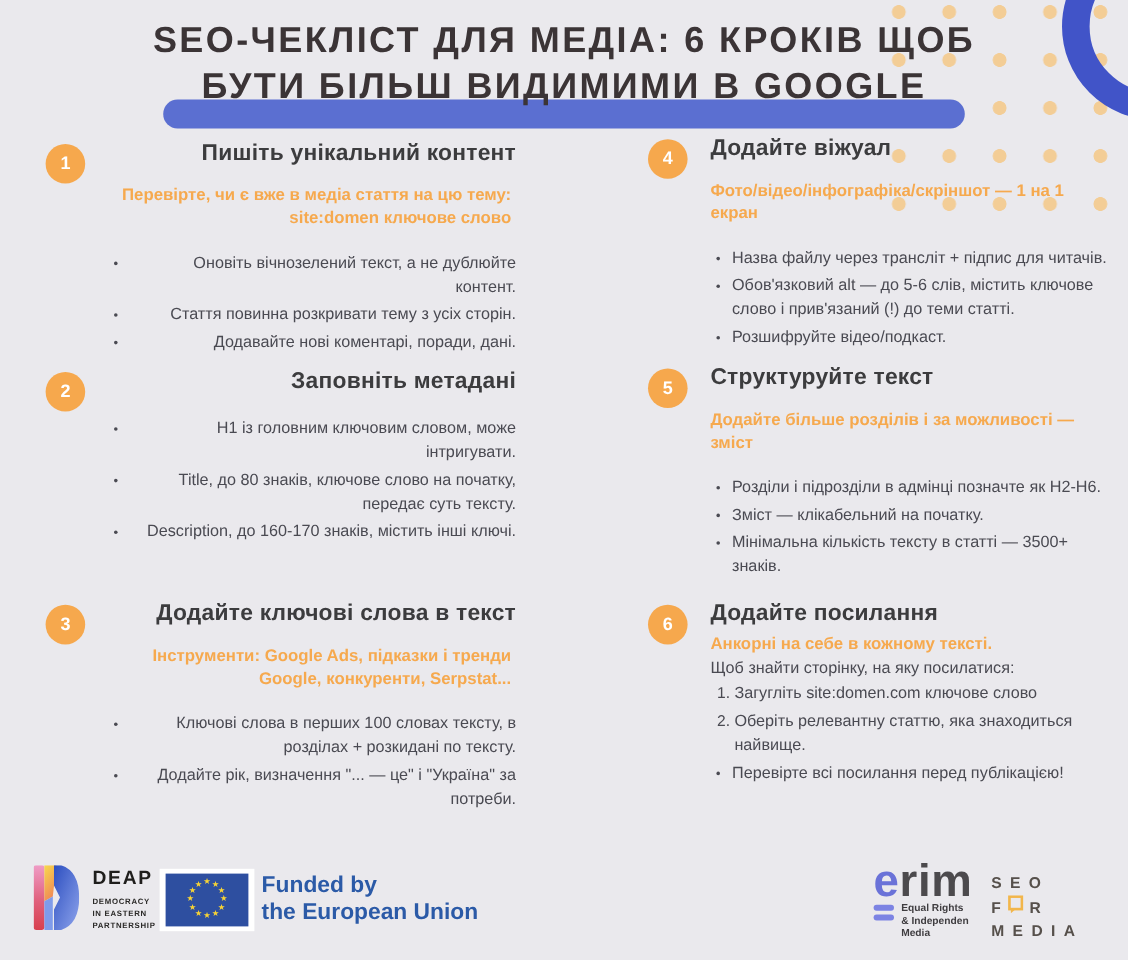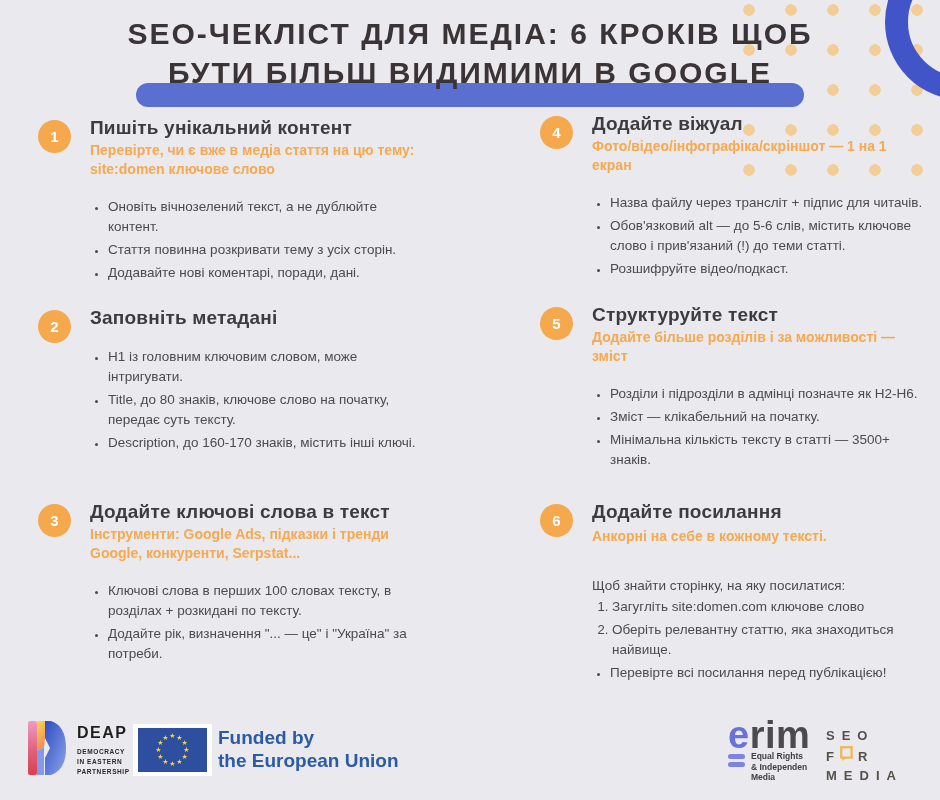--- a/index.html
+++ b/index.html
@@ -21,29 +21,29 @@
   .pill{position:absolute;left:50%;transform:translateX(-50%);top:69px;width:668px;height:24px;
     border-radius:13px;background:#5B6FD1;z-index:0;}
   .title-line span{position:relative;z-index:4;}
 
   
   .step{position:absolute;display:flex;z-index:3;}
   .step .num{flex:0 0 33px;width:33px;height:33px;margin-top:4px;border-radius:50%;
     background:#F6A84D;color:#fff;font-size:15px;font-weight:bold;
     display:flex;align-items:center;justify-content:center;}
   .step .content{margin-left:19px;}
-  .step.left .content{width:340px;}
+  .step.left .content{width:340px;text-align:right;}
   .step.right .content{width:340px;}
   .step h2{margin:0;font-size:19px;font-weight:bold;color:#3C3C3E;letter-spacing:0.2px;line-height:23px;}
-  .step .sub{margin-top:2px;font-size:14px;font-weight:bold;color:#F6A94E;line-height:19px;max-width:336px;}
+  .step .sub{margin-top:14px;font-size:14px;font-weight:bold;color:#F6A94E;line-height:19px;max-width:336px;}
   .step ul{margin:18px 0 0 0;padding-left:18px;list-style:disc;}
   .step ul li,.step ol li{font-size:13.5px;color:#4A4A52;line-height:20px;margin-bottom:3px;}
   .step li::marker{color:#4A4A52;font-size:11px;}
   .step ol li::marker{font-size:13px;}
-  .step .intro{margin-top:30px;font-size:13.5px;color:#4A4A52;line-height:20px;}
+  .step .intro{margin-top:1px;font-size:13.5px;color:#4A4A52;line-height:20px;}
   .step ol{margin:1px 0 0 0;padding-left:20px;}
   .step ul.tight{margin-top:1px;}
 
   #s1{left:38px;top:116px;} #s2{left:38px;top:306px;} #s3{left:38px;top:500px;}
   #s4{left:540px;top:112px;} #s5{left:540px;top:303px;} #s6{left:540px;top:500px;}
 
   
   .deap{position:absolute;left:28px;top:718px;display:flex;z-index:3;align-items:center;}
   .deap-text{margin-left:11px;margin-top:7px;}
   .deap-name{font-size:16px;font-weight:bold;letter-spacing:1.5px;color:#1F1E1C;line-height:16px;}

